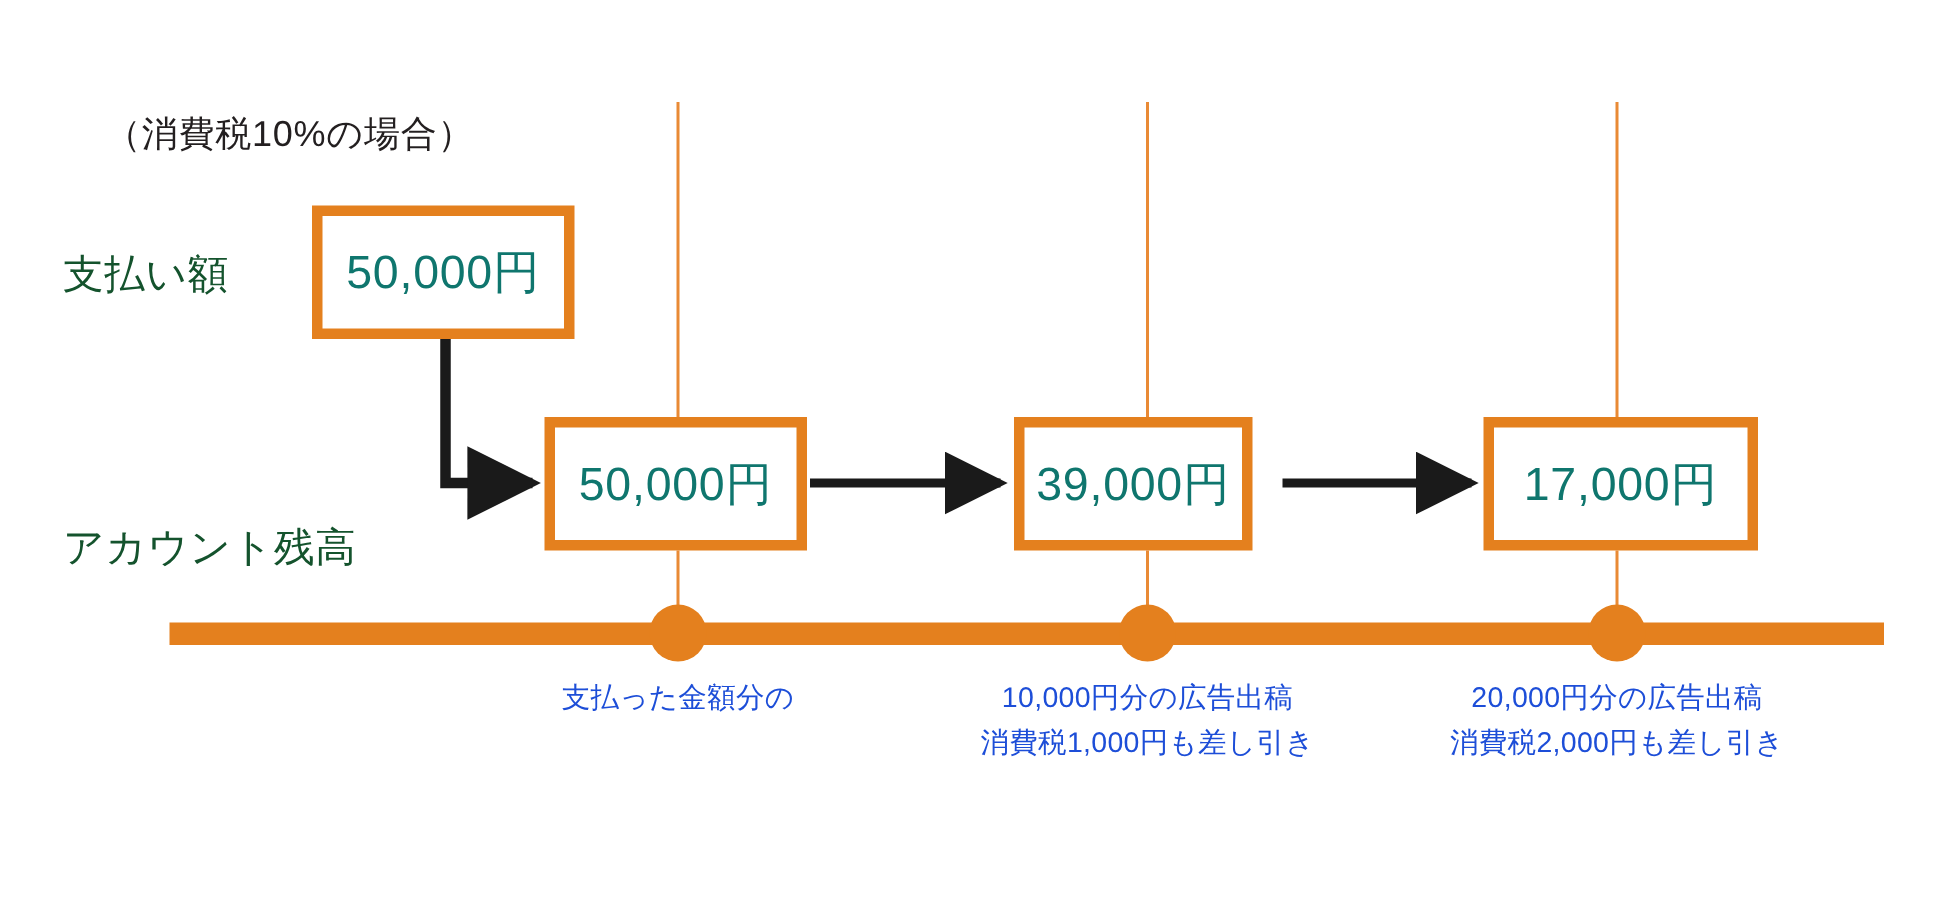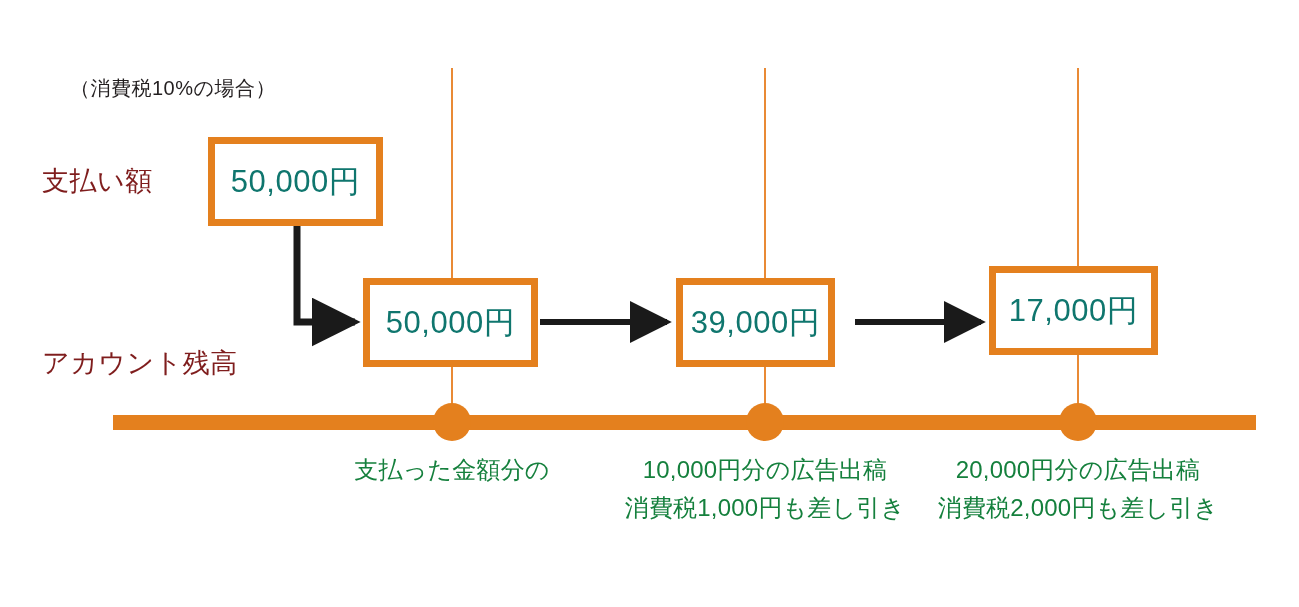--- a/index.html
+++ b/index.html
@@ -17,34 +17,33 @@
     height: 607px;
     background: #ffffff;
     overflow: hidden;
   }
 
   
   .note-title {
     position: absolute;
     left: 70px;
     top: 76px;
-    font-size: 20px;
+    font-size: 24px;
     line-height: 1.2;
     letter-spacing: 0.5px;
     color: #231f20;
     white-space: nowrap;
   }
   .row-label {
     position: absolute;
     font-size: 27px;
     line-height: 1.2;
     letter-spacing: 0.5px;
-    color: #7f1d1d;
+    color: #14532d;
     white-space: nowrap;
-    font-family: Liberation Mono, monospace;
   }
   .row-label.pay   { left: 42px; top: 167px; }
   .row-label.bal   { left: 42px; top: 307px; margin-top: 42px; }
 
   
   .tick-line {
     position: absolute;
     width: 2px;
     background: #E98A35;
     top: 68px;
@@ -60,21 +59,21 @@
     align-items: center;
     justify-content: center;
     font-size: 31px;
     color: #0f766e;
     letter-spacing: 0.5px;
     white-space: nowrap;
   }
   .amount-box.top  { left: 208px; top: 137px; width: 175px; height: 89px; }
   .amount-box.b1   { left: 363px; top: 278px; width: 175px; height: 89px; }
   .amount-box.b2   { left: 676px; top: 278px; width: 159px; height: 89px; }
-  .amount-box.b3   { left: 989px; top: 266px; width: 169px; height: 89px; }
+  .amount-box.b3   { left: 989px; top: 278px; width: 183px; height: 89px; }
 
   
   #connectors {
     position: absolute;
     left: 0; top: 0;
     width: 1299px;
     height: 607px;
     pointer-events: none;
   }
 
@@ -95,23 +94,23 @@
     background: #E4801E;
     top: 403px;
   }
 
   
   .caption {
     position: absolute;
     top: 451px;
     width: 300px;
     text-align: center;
-    font-size: 24px;
+    font-size: 19px;
     line-height: 1.6;
-    color: #15803d;
+    color: #1d4ed8;
     letter-spacing: 0.2px;
   }
   .caption .line { display: block; white-space: nowrap; }
 </style>
 </head>
 <body>
 
 <div id="stage">
 
   <div class="tick-line" style="left:451px; height:350px;"></div>

